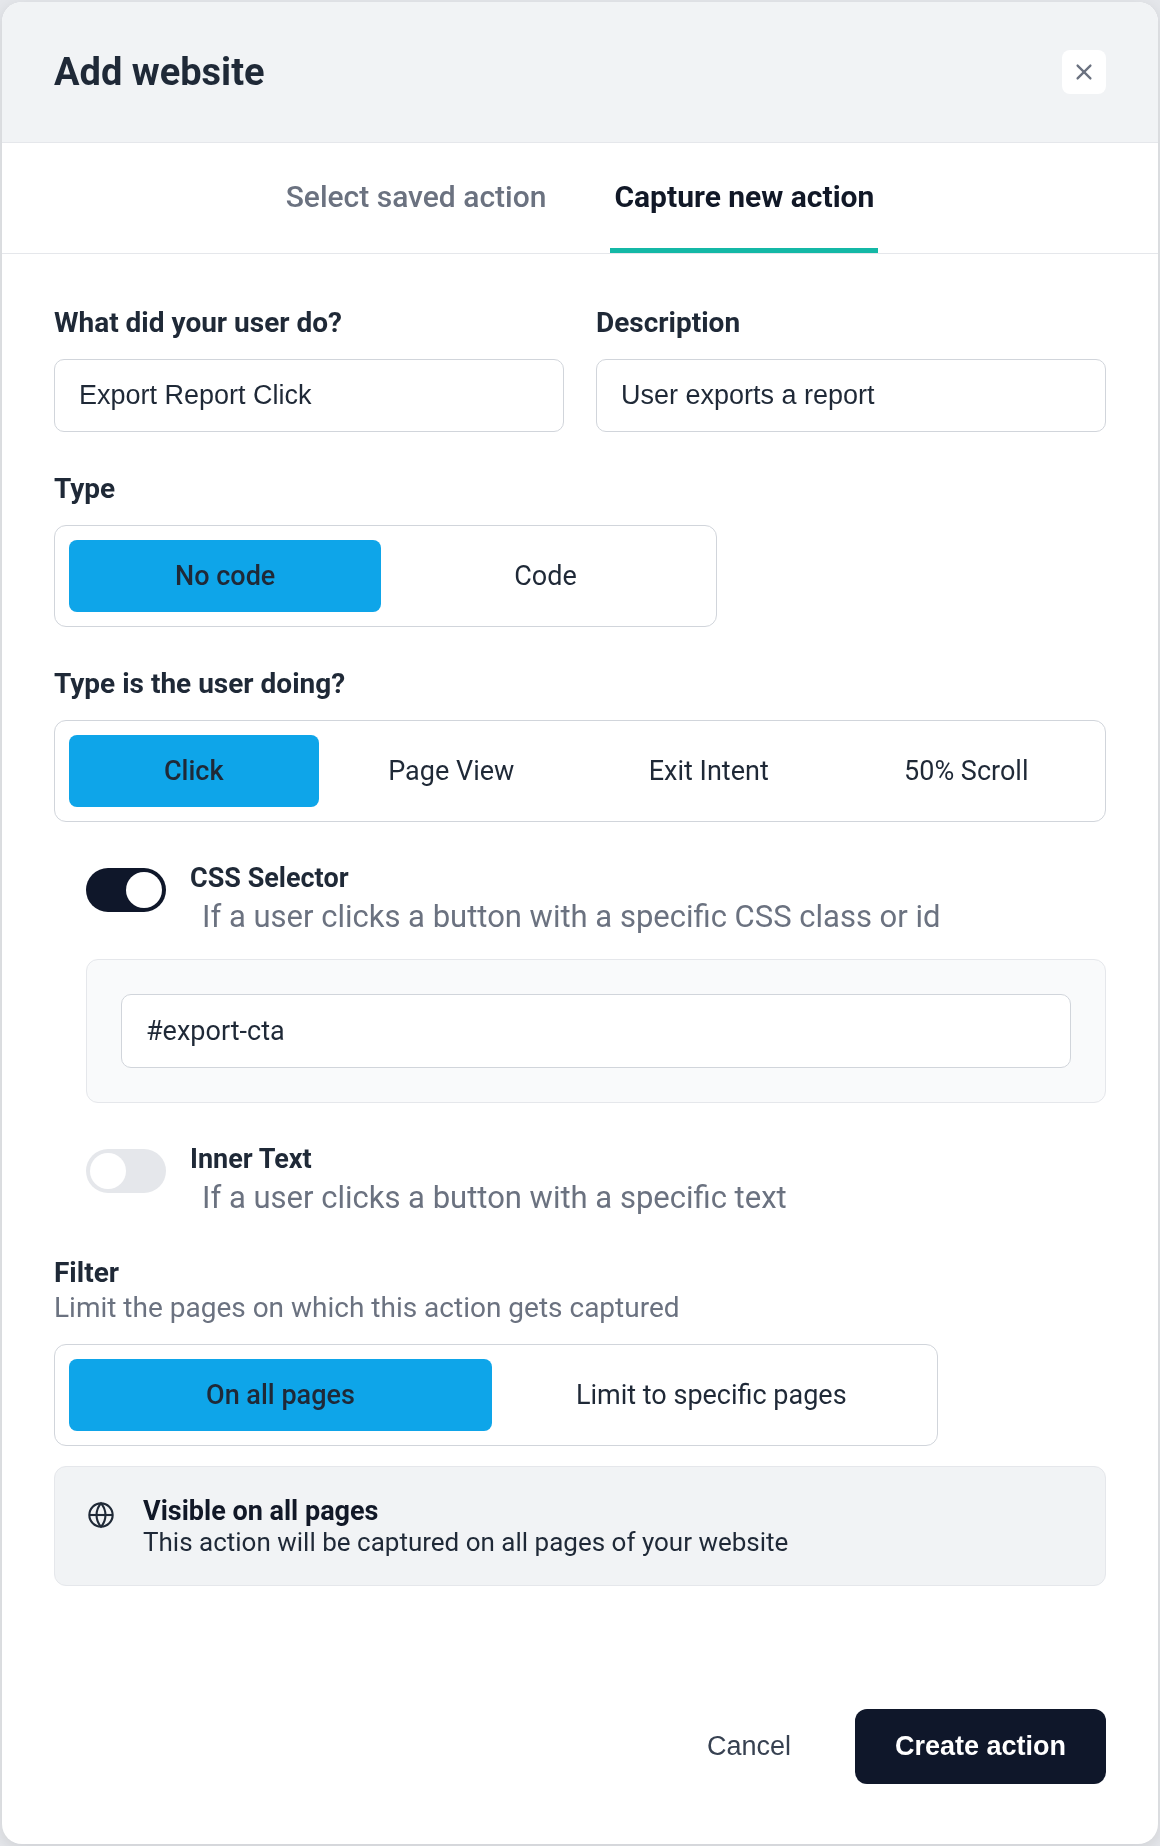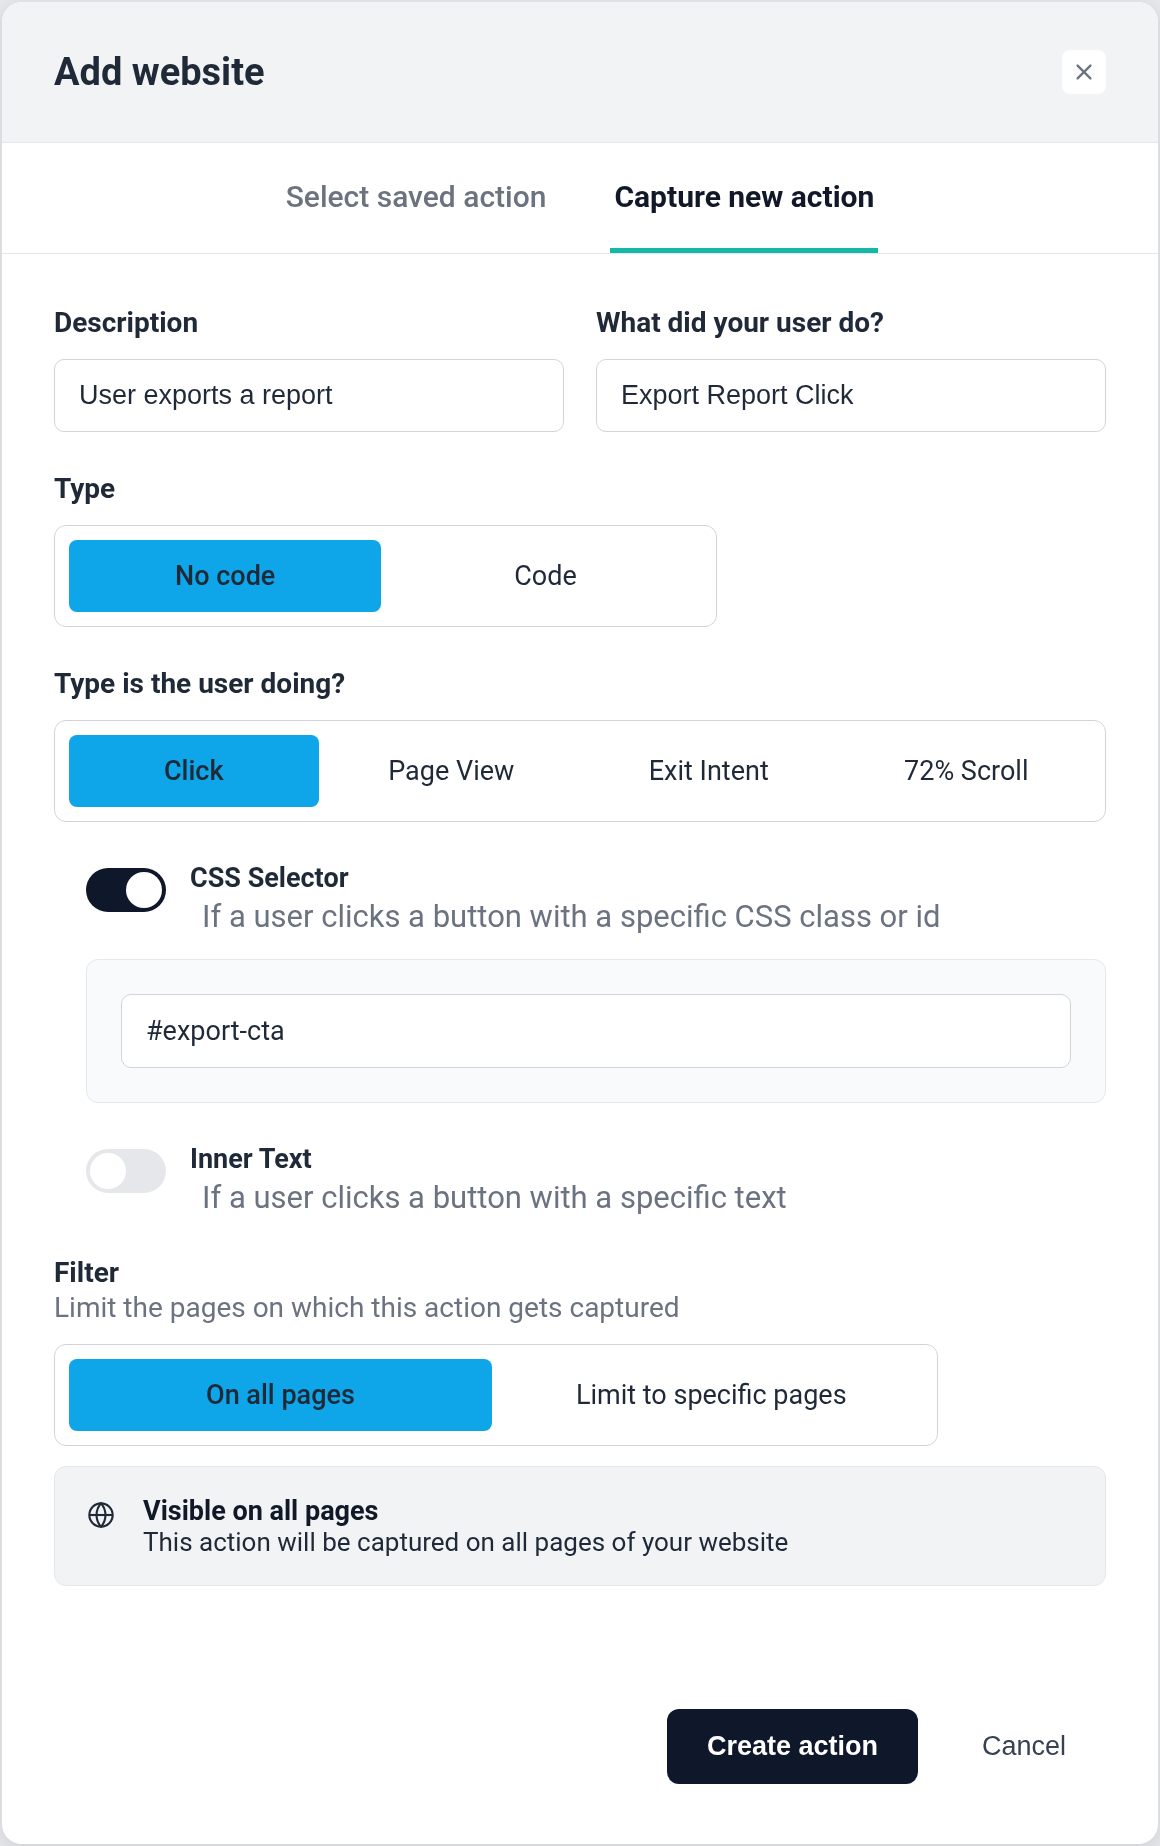--- a/index.html
+++ b/index.html
@@ -279,44 +279,44 @@
   </div>
 
   <div class="tabs">
     <div class="tab">Select saved action</div>
     <div class="tab active">Capture new action</div>
   </div>
 
   <div class="modal-body">
     <div class="field-row">
       <div>
+        <label class="field-label">What did your user do?</label>
+        <input class="text-input" value="Export Report Click" style="">
+      </div>
+      <div>
         <label class="field-label">Description</label>
         <input class="text-input" value="User exports a report" style="">
-      </div>
-      <div>
-        <label class="field-label">What did your user do?</label>
-        <input class="text-input" value="Export Report Click" style="">
       </div>
     </div>
 
     <div class="section">
       <label class="field-label">Type</label>
       <div class="segmented half">
         <div class="segment active">No code</div>
         <div class="segment">Code</div>
       </div>
     </div>
 
     <div class="section">
       <label class="field-label">Type is the user doing?</label>
       <div class="segmented">
         <div class="segment active">Click</div>
         <div class="segment">Page View</div>
         <div class="segment">Exit Intent</div>
-        <div class="segment">72% Scroll</div>
+        <div class="segment">50% Scroll</div>
       </div>
     </div>
 
     <div class="toggle-block">
       <div class="toggle on">
         <div class="toggle-knob"></div>
       </div>
       <div>
         <div class="toggle-label-title">CSS Selector</div>
         <div class="toggle-label-desc">If a user clicks a button with a specific CSS class or id</div>
@@ -353,16 +353,16 @@
           </svg>
         <div>
           <div class="info-card-title">Visible on all pages</div>
           <div class="info-card-desc">This action will be captured on all pages of your website</div>
         </div>
       </div>
     </div>
   </div>
 
   <div class="modal-footer">
+    <button class="btn btn-secondary">Cancel</button>
     <button class="btn btn-primary">Create action</button>
-    <button class="btn btn-secondary">Cancel</button>
   </div>
 </div>
 
 </body></html>

